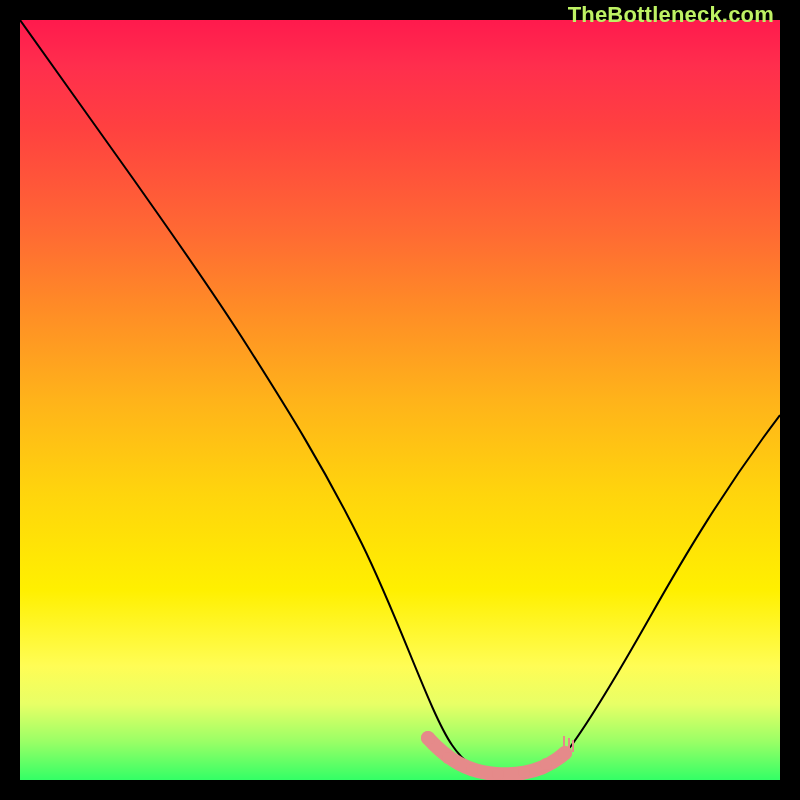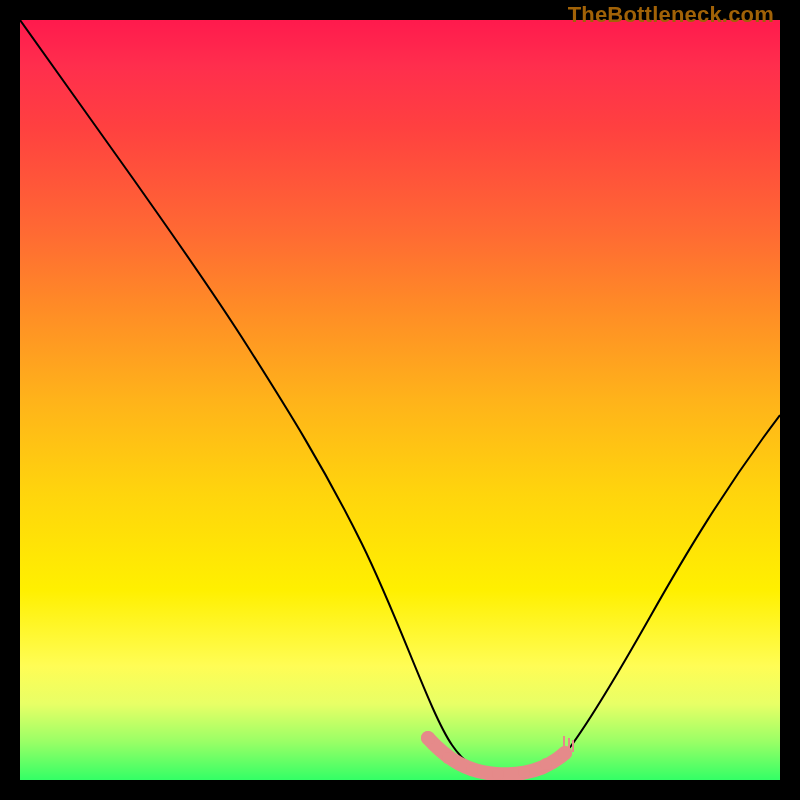--- a/index.html
+++ b/index.html
@@ -41,21 +41,21 @@
       #fffd55 85%,
       #e8ff66 90%,
       #99ff66 95%,
       #33ff66 100%
     );
   }
   .watermark {
     position: absolute;
     top: 2px;
     right: 26px;
-    color: #a16207;
+    color: #bef264;
     font-size: 22px;
     font-weight: 600;
     letter-spacing: 0.2px;
     z-index: 5;
     user-select: none;
   }
   svg.curve {
     position: absolute;
     inset: 0;
     width: 100%;

